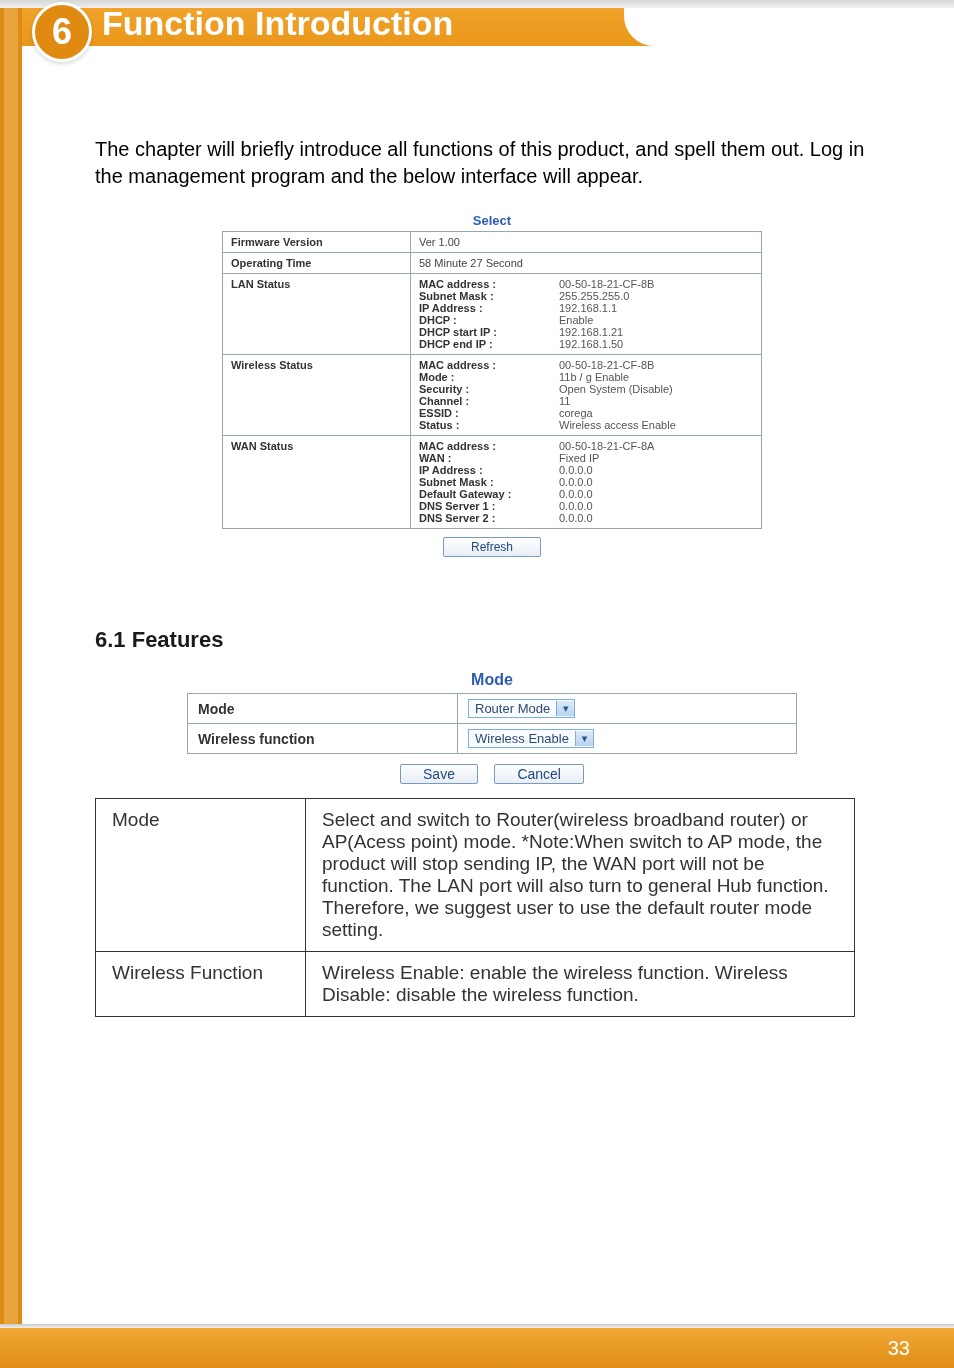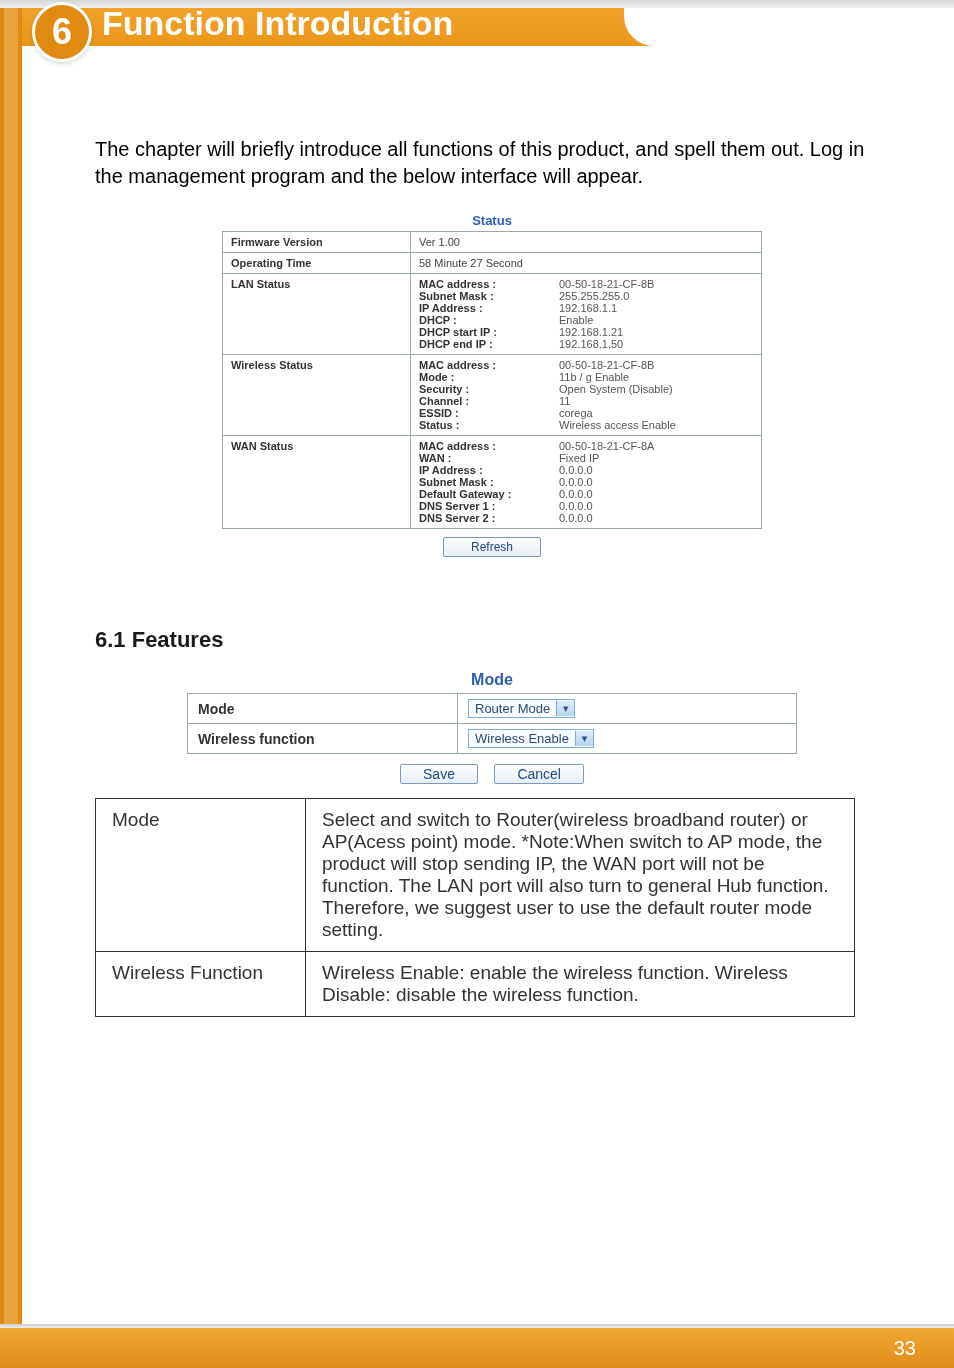--- a/index.html
+++ b/index.html
@@ -83,21 +83,21 @@
     left: 0; right: 0; bottom: 0;
     height: 40px;
     background: linear-gradient(to bottom, #f0a834, #e08d18);
   }
   .bottom-thin {
     position:absolute; left:0; right:0; bottom:40px;
     height:4px; background:linear-gradient(to bottom,#ccc,#eee);
   }
   .page-number {
     position: absolute;
-    right: 38px; bottom: 8px;
+    right: 44px; bottom: 8px;
     color: #fff; font-size: 20px;
   }
 
   
   .content {
     padding: 90px 65px 60px 95px;
   }
   .intro {
     font-size: 20px;
     color: #000000;
@@ -208,21 +208,21 @@
     <span>6</span>
   </div>
   <div class="chapter-title">Function Introduction</div>
   <div class="manual-tag">WLBARGO Manual</div>
 </div>
 
 <div class="content">
   <p class="intro">The chapter will briefly introduce all functions of this product, and spell them out.  Log in the management program and the below interface will appear.</p>
 
   <div class="status-block">
-    <div class="status-title">Status</div>
+    <div class="status-title">Select</div>
     <table class="status">
       <tbody>
           <tr>
         <td class="label">Firmware Version</td>
         <td colspan="2">Ver 1.00</td>
       </tr>
       <tr>
         <td class="label">Operating Time</td>
         <td colspan="2">58 Minute 27 Second</td>
       </tr>

